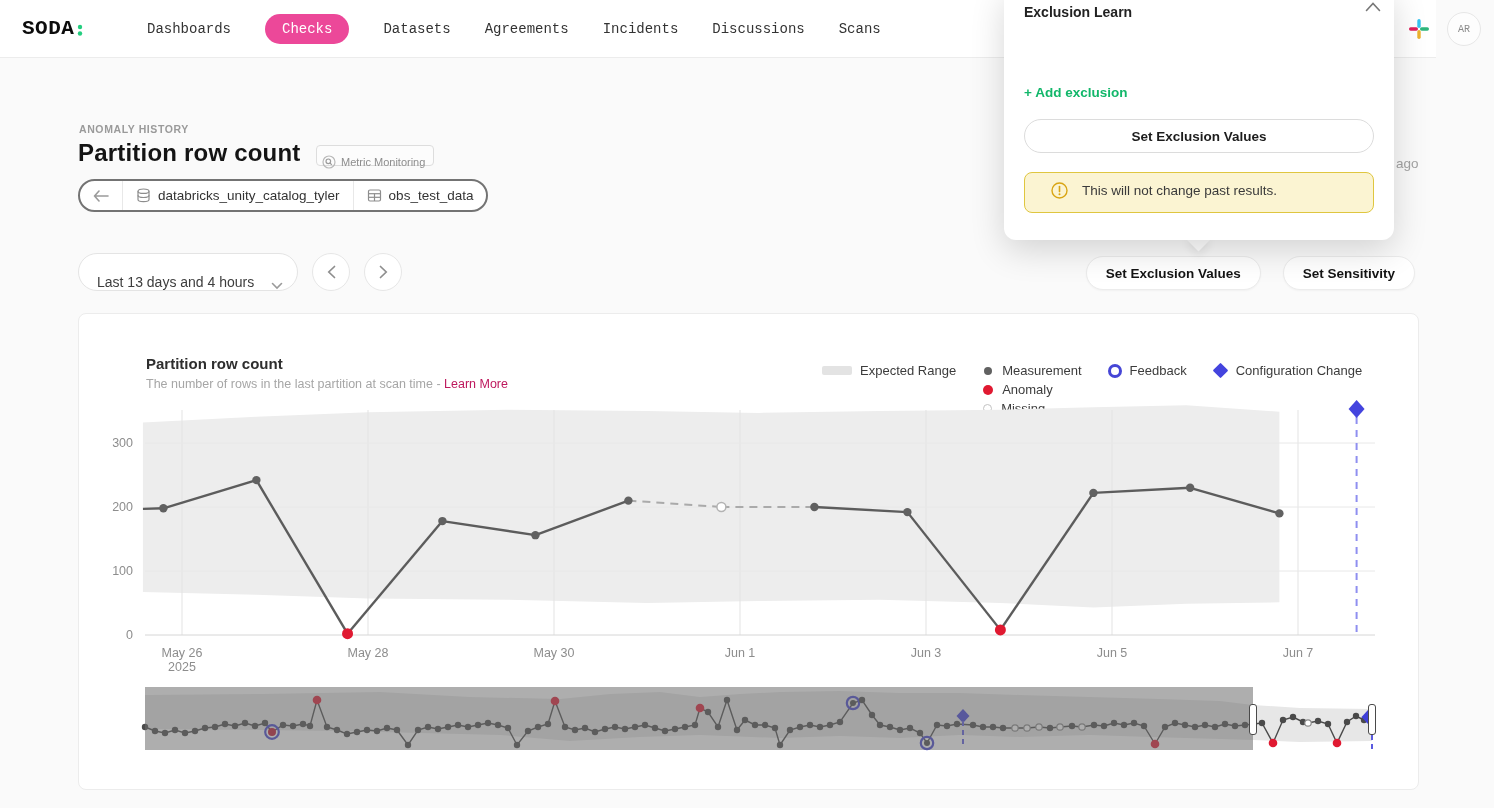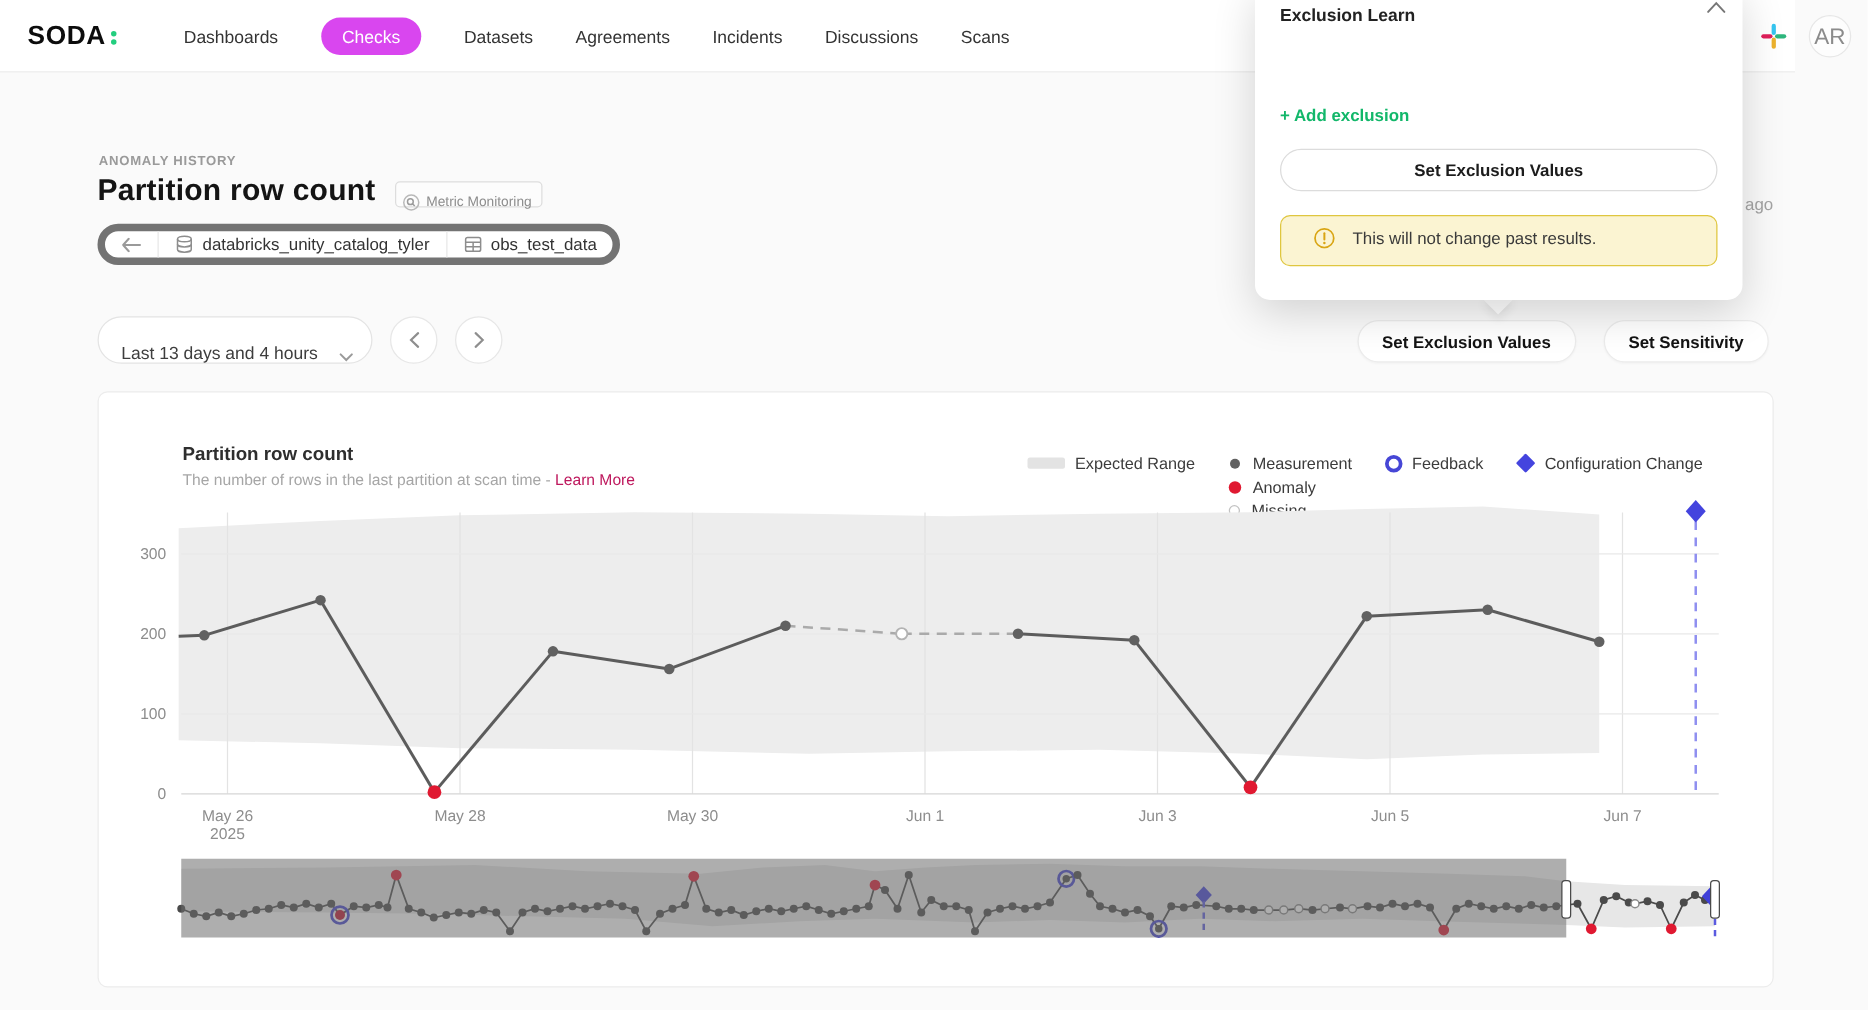--- a/index.html
+++ b/index.html
@@ -3,42 +3,42 @@
 <meta charset="utf-8">
 <style>
   * { box-sizing: border-box; }
   html,body { margin:0; padding:0; }
   body {
     width:1494px; height:808px; position:relative; overflow:hidden;
     background:#fafafa; font-family:"Liberation Sans", sans-serif; color:#2b2b2b;
   }
   
   .topnav { position:absolute; left:0; top:0; width:1436px; height:58px;
-    background:#fff; border-bottom:1px solid #ececec; z-index:5; }
+    background:#fff; border-bottom:1px solid #ececec; z-index:5;font-family:Liberation Mono, monospace; }
   .logo { position:absolute; left:22px; top:17px; font-size:21px; font-weight:bold;
     letter-spacing:.5px; color:#0c0c0c; display:flex; align-items:center; }
   .logo svg { margin-left:2px; }
   .nav-items { position:absolute; left:147px; top:0; height:58px; display:flex;
     align-items:center; gap:34px; }
   .nav-item { font-size:14px; color:#333; cursor:pointer; white-space:nowrap; }
-  .nav-item.active { background:#d946ef; color:#fff; padding:7px 17px; border-radius:999px; }
+  .nav-item.active { background:#ec4899; color:#fff; padding:7px 17px; border-radius:999px; }
   .slack-btn { position:absolute; left:1408px; top:18px; width:22px; height:22px; }
   .avatar { position:absolute; left:1447px; top:12px; width:34px; height:34px;
     border-radius:50%; background:#fdfdfd; border:1px solid #e7e7e7; color:#8b8b8b;
-    font-size:18px; display:flex; align-items:center; justify-content:center; }
+    font-size:10px; display:flex; align-items:center; justify-content:center; }
   
   .eyebrow { position:absolute; left:79px; top:123px; font-size:10.5px; font-weight:bold;
     letter-spacing:.6px; color:#9a9a9a; }
   .page-title { position:absolute; left:78px; top:139px; font-size:24px; font-weight:800;
     color:#141414; letter-spacing:.2px; }
   .mm-badge { position:absolute; left:316px; top:145px; height:21px; display:flex;
     align-items:center; gap:5px; padding:12px 8px 0 5px; border:1px solid #ddd;
     border-radius:4px; background:#fcfcfc; color:#8d8d8d; font-size:11px; }
   .crumb-bar { position:absolute; left:78px; top:179px; height:33px; display:flex;
-    align-items:stretch; background:#fff; border:6px solid #737373; border-radius:17px; }
+    align-items:stretch; background:#fff; border:2px solid #737373; border-radius:17px; }
   .crumb-seg { display:flex; align-items:center; gap:7px; padding:0 13px; font-size:13.5px;
     color:#333; }
   .crumb-seg + .crumb-seg { border-left:1px solid #e8e8e8; }
   .ago-text { position:absolute; left:1396px; top:156px; font-size:13.5px; color:#a3a3a3; z-index:1; }
   
   .time-select { position:absolute; left:78px; top:253px; width:220px; height:38px;
     background:#fff; border:1px solid #e4e4e4; border-radius:19px; display:flex;
     align-items:flex-end; justify-content:space-between; padding:0 14px 0 18px;
     font-size:14px; color:#3d3d3d; z-index:2; }
   .circle-btn { position:absolute; top:253px; width:38px; height:38px; border-radius:50%;

